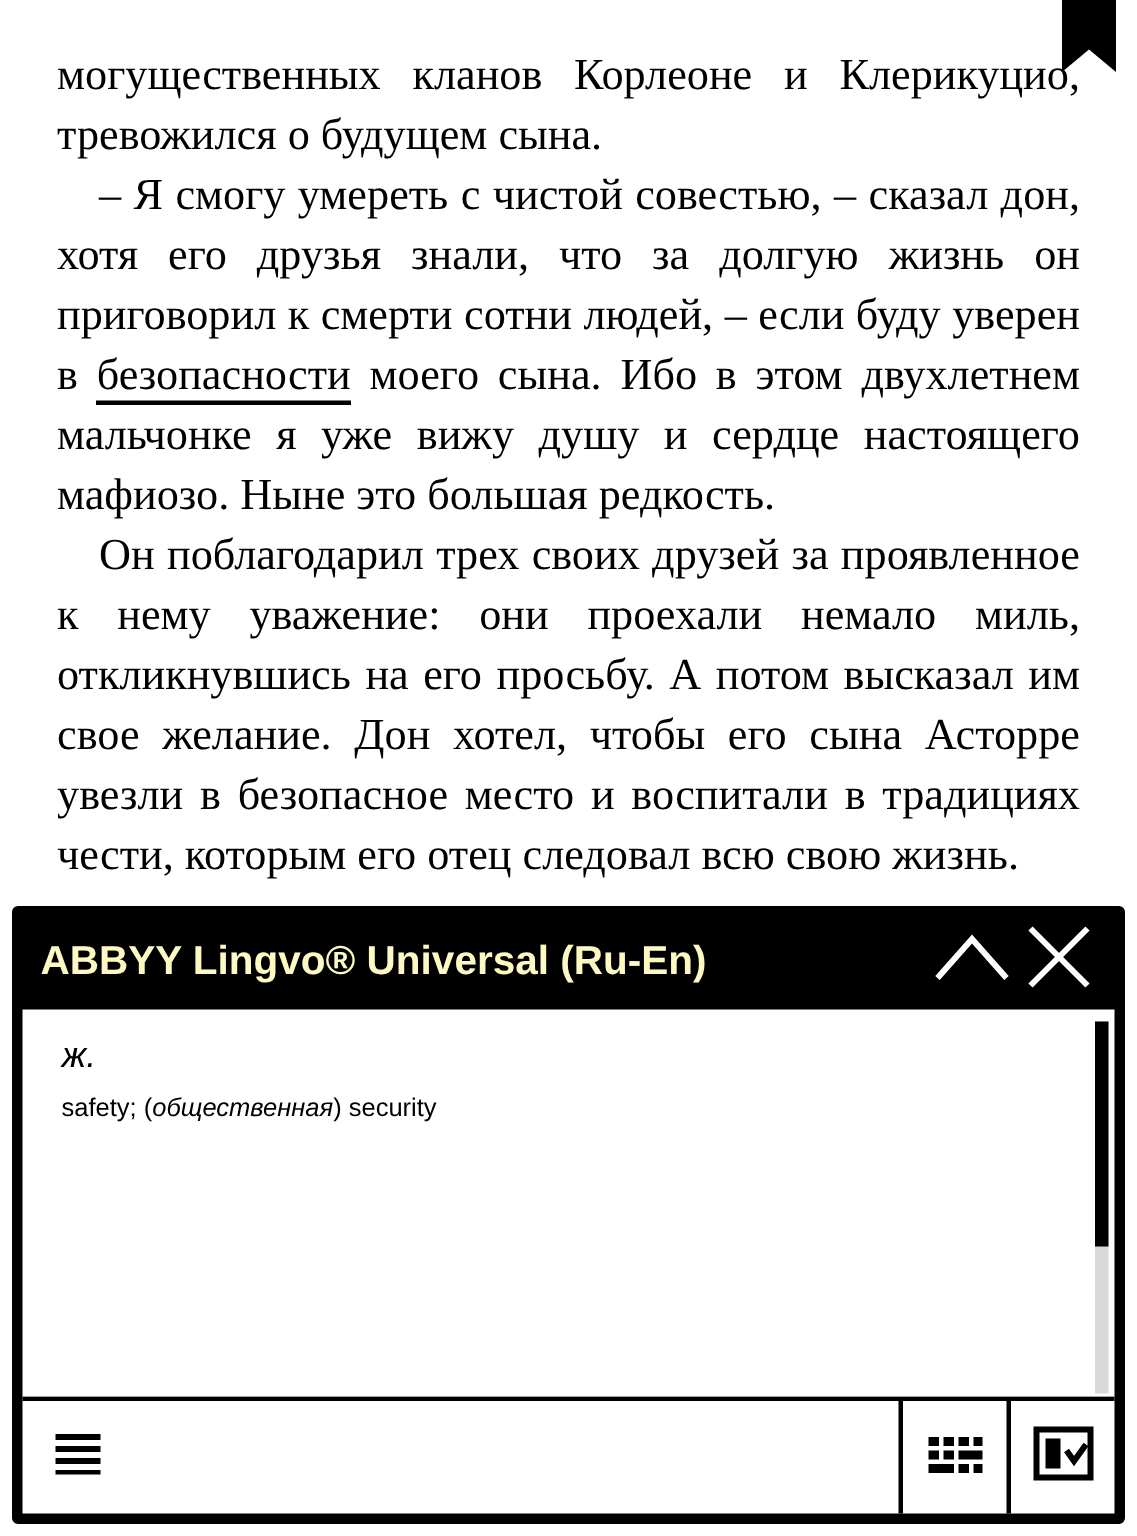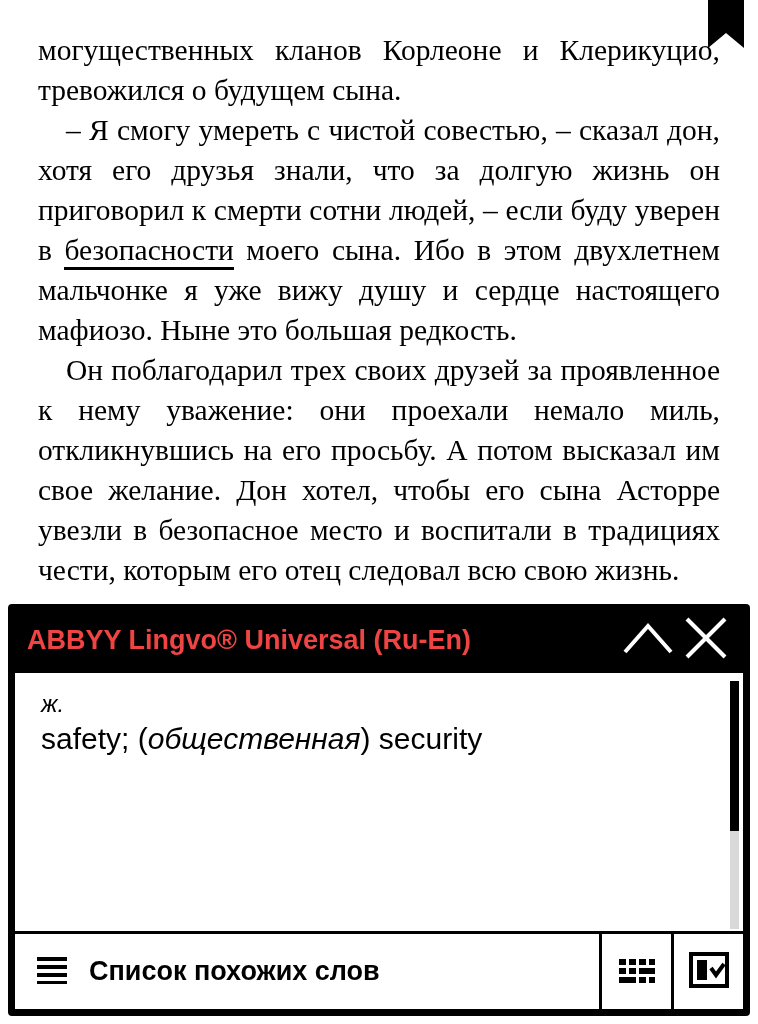--- a/index.html
+++ b/index.html
@@ -66,21 +66,21 @@
     background: #000;
     color: #fff;
     display: flex;
     align-items: center;
     padding: 0 12px 0 16px;
   }
   #dict-title {
     flex: 1 1 auto;
     font-size: 27px;
     font-weight: bold;
-    color: #ef4444;
+    color: #fef9c3;
     white-space: nowrap;
     overflow: hidden;
   }
   .hdr-btn {
     flex: 0 0 auto;
     width: 58px; height: 58px;
     display: flex; align-items: center; justify-content: center;
   }
 
   #dict-body {
@@ -97,21 +97,21 @@
     margin: 0 0 6px 0;
     line-height: 38px;
   }
   .gram {
     font-style: italic;
     font-size: 24px;
     line-height: 34px;
     margin: 0;
   }
   .sense {
-    font-size: 30px;
+    font-size: 17px;
     line-height: 36px;
     margin: 0;
   }
   .sense em { font-style: italic; }
 
   
   #dict-scroll-track {
     position: absolute;
     right: 4px; top: 8px;
     width: 9px; height: 248px;
@@ -219,21 +219,20 @@
 
     <div id="similar-words">
       <span>
         <svg width="34" height="34" viewBox="0 0 34 34" aria-hidden="true">
           <rect x="2" y="4" width="30" height="4" fill="#000"></rect>
           <rect x="2" y="12" width="30" height="4" fill="#000"></rect>
           <rect x="2" y="20" width="30" height="4" fill="#000"></rect>
           <rect x="2" y="28" width="30" height="3" fill="#000"></rect>
         </svg>
       </span>
-      <span id="similar-words-label">Список похожих слов</span>
     </div>
 
     <div class="footer-btn">
       <span>
         <svg width="40" height="30" viewBox="0 0 40 30" aria-hidden="true">
           <g fill="#000">
             <rect x="2" y="4" width="7" height="6"></rect>
             <rect x="12" y="4" width="7" height="6"></rect>
             <rect x="22" y="4" width="7" height="6"></rect>
             <rect x="32" y="4" width="6" height="6"></rect>

